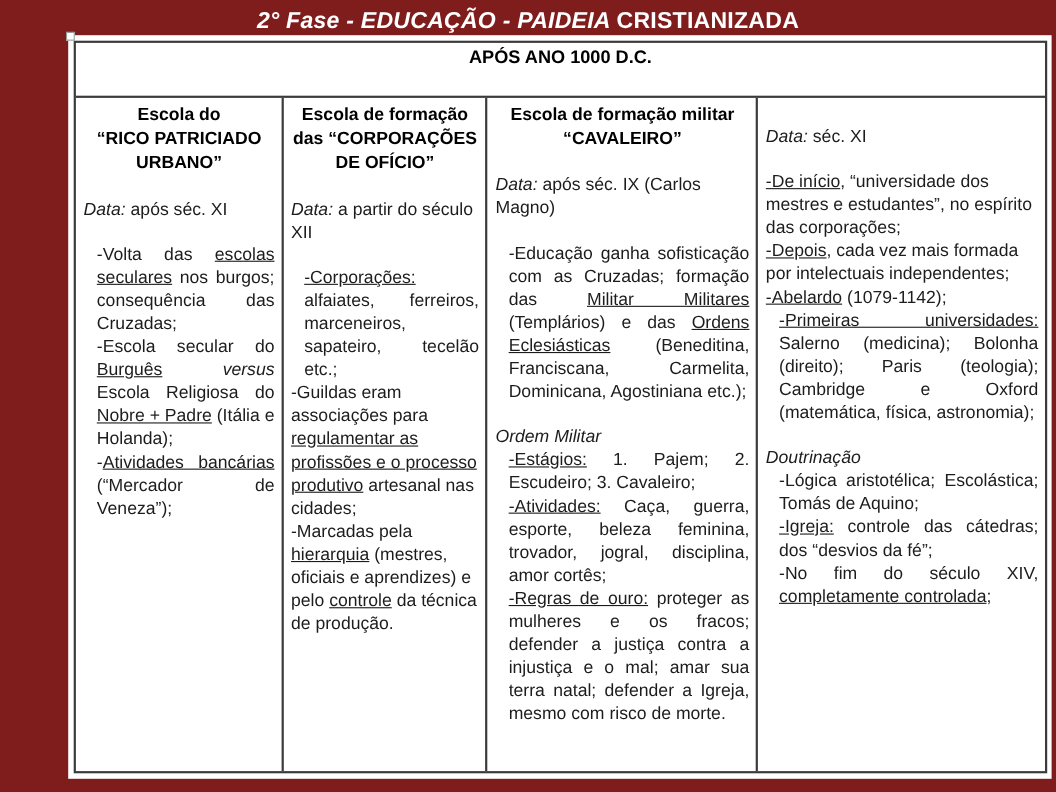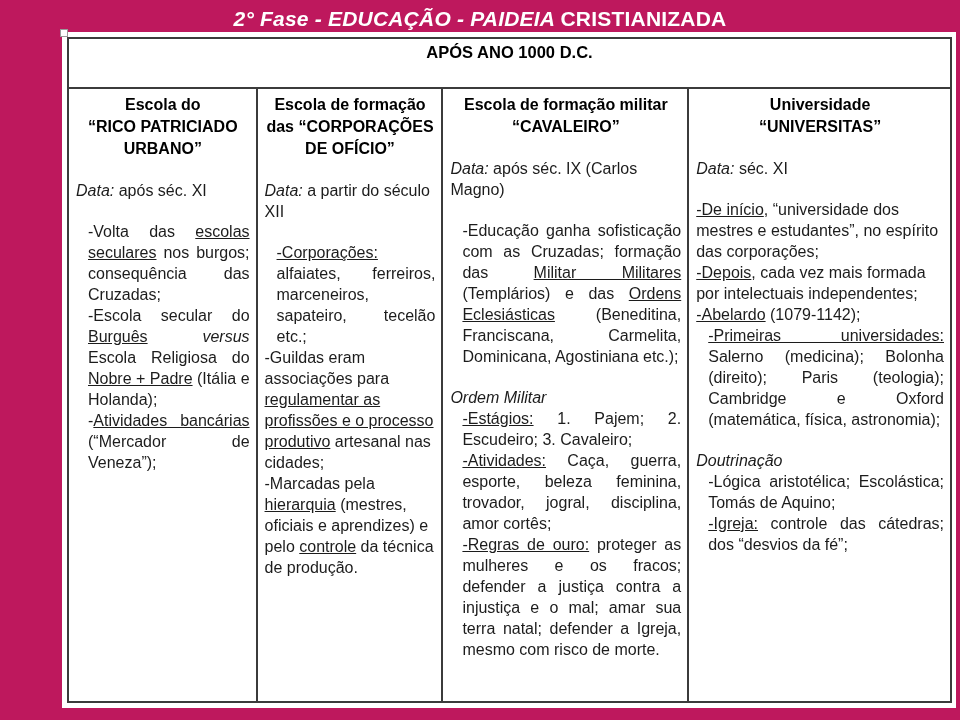--- a/index.html
+++ b/index.html
@@ -1,17 +1,17 @@
 <!DOCTYPE html>
 <html><head>
 <meta charset="utf-8">
 <style>
   html,body{margin:0;padding:0;background:#000;}
   .slide{
-    position:relative;width:960px;height:720px;background:#be185d;
+    position:relative;width:960px;height:720px;background:#7f1d1d;
     font-family:"Liberation Sans","DejaVu Sans",sans-serif;overflow:hidden;
   }
   .slide-title{
     position:absolute;top:4px;left:0;width:100%;height:32px;
     text-align:center;color:#fff;font-size:21px;font-weight:bold;line-height:30px;
     letter-spacing:.2px;white-space:nowrap;
   }
   .slide-title .b{font-weight:bold;}
   .sheet{
     position:absolute;left:62px;top:32px;width:894px;height:676px;background:#fff;
@@ -90,30 +90,29 @@
             <p class="para l"><span class="run i">Data:</span><span class="run"> após séc. IX (Carlos Magno)</span></p>
             <div class="gap"></div>
             <p class="para j"><span class="run">-Educação ganha sofisticação com as Cruzadas; formação das </span><span class="run u">Militar Militares</span><span class="run"> (Templários) e das </span><span class="run u">Ordens Eclesiásticas</span><span class="run"> (Beneditina, Franciscana, Carmelita, Dominicana, Agostiniana etc.);</span></p>
             <div class="gap"></div>
             <p class="para l"><span class="run i">Ordem Militar</span></p>
             <p class="para j"><span class="run u">-Estágios:</span><span class="run"> 1. Pajem; 2. Escudeiro; 3. Cavaleiro;</span></p>
             <p class="para j"><span class="run u">-Atividades:</span><span class="run"> Caça, guerra, esporte, beleza feminina, trovador, jogral, disciplina, amor cortês;</span></p>
             <p class="para j"><span class="run u">-Regras de ouro:</span><span class="run"> proteger as mulheres e os fracos; defender a justiça contra a injustiça e o mal; amar sua terra natal; defender a Igreja, mesmo com risco de morte.</span></p>
           </div>
           <div class="col">
-            <div class="col-header">Universidade
-“UNIVERSITAS”</div>
             <div class="gap"></div>
             <p class="para l"><span class="run i">Data:</span><span class="run"> séc. XI</span></p>
             <div class="gap"></div>
             <p class="para l"><span class="run u">-De início</span><span class="run">, “universidade dos mestres e estudantes”, no espírito das corporações;</span></p>
             <p class="para l"><span class="run u">-Depois</span><span class="run">, cada vez mais formada por intelectuais independentes;</span></p>
             <p class="para l"><span class="run u">-Abelardo</span><span class="run"> (1079-1142);</span></p>
             <p class="para j"><span class="run u">-Primeiras universidades:</span><span class="run"> Salerno (medicina); Bolonha (direito); Paris (teologia); Cambridge e Oxford (matemática, física, astronomia);</span></p>
             <div class="gap"></div>
             <p class="para l"><span class="run i">Doutrinação</span></p>
             <p class="para j"><span class="run">-Lógica aristotélica; Escolástica; Tomás de Aquino;</span></p>
             <p class="para j"><span class="run u">-Igreja:</span><span class="run"> controle das cátedras; dos “desvios da fé”;</span></p>
+            <p class="para j"><span class="run">-No fim do século XIV, </span><span class="run u">completamente controlada</span><span class="run">;</span></p>
           </div>
         </div>
     </div>
   </div>
 </div>
 
 </body></html>

